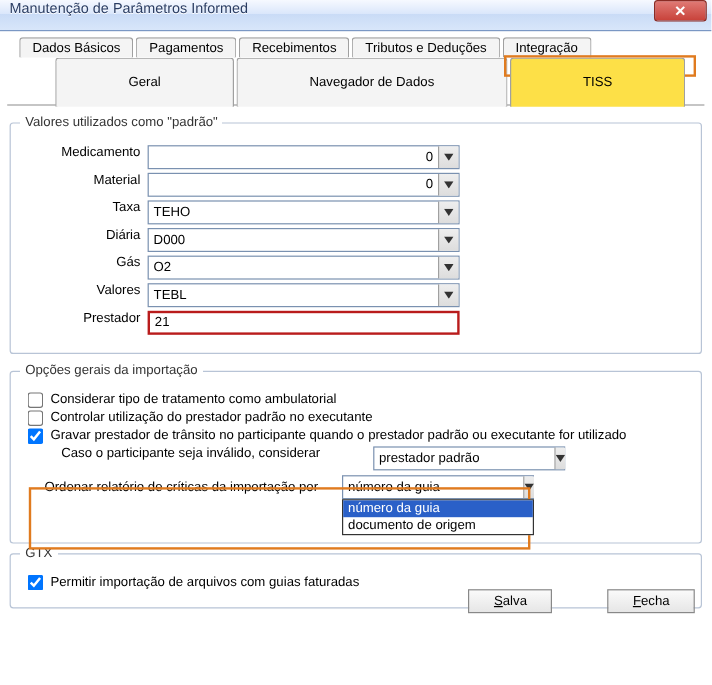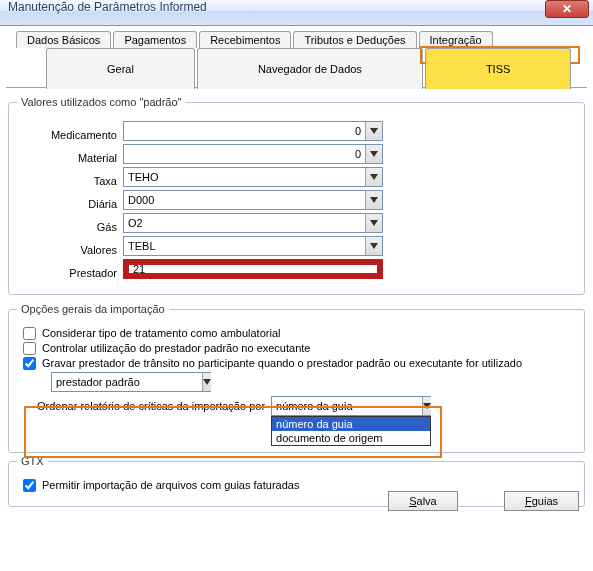--- a/index.html
+++ b/index.html
@@ -55,54 +55,54 @@
     border: 2px solid #e07b1f;
     pointer-events: none;
   }
   fieldset {
     border: 1px solid #b8c4d6;
     border-radius: 3px;
     margin: 8px 2px;
     padding: 10px 8px 12px 8px;
   }
   legend { padding: 0 4px; color: #333; }
-  .row { display: flex; align-items: flex-end; margin: 3px 0; }
+  .row { display: flex; align-items: flex-start; margin: 3px 0; }
   .row label.lbl { width: 106px; text-align: right; padding-right: 6px; }
   .combo {
     display: flex; align-items: stretch;
     border: 1px solid #7a91b0;
     height: 20px; background: #fff;
     width: 260px;
   }
   .combo input {
     border: none; outline: none; flex: 1;
     font-family: inherit; font-size: 11px;
     padding: 0 4px; background: transparent;
   }
   .combo .arrow {
     width: 17px; background: linear-gradient(#eee,#ddd);
     border-left: 1px solid #a0a0a0;
     display: flex; align-items: center; justify-content: center;
     cursor: pointer;
   }
   .arrow svg { width: 8px; height: 6px; }
   .plaininput {
-    border: 6px solid #b91c1c;
+    border: 2px solid #b91c1c;
     height: 20px; width: 260px;
     padding: 0 4px; font-family: inherit; font-size: 11px;
   }
   .combo.right input { text-align: right; padding-right: 4px; }
 
   .checkrow { display: flex; align-items: flex-start; gap: 6px; margin: 2px 0 2px 6px; }
   .checkrow input[type=checkbox] { margin: 0; }
 
   .inlinecombo { display: inline-flex; }
-  .inlinecombo .combo { width: 160px; }
-
-  .orderrow { margin: 4px 0 0 20px; display: flex; align-items: center; gap: 6px; position: relative; }
+  .inlinecombo .combo { width: 160px; margin-left: 38px; }
+
+  .orderrow { margin: 4px 0 0 20px; display: flex; align-items: center; gap: 20px; position: relative; }
   .orderrow .ordercombo { width: 160px; position: relative; }
   .dropdown {
     position: absolute; left: 0; top: 20px;
     width: 160px; border: 1px solid #333;
     background: #fff; z-index: 5;
   }
   .dropdown div { padding: 1px 4px; cursor: pointer; }
   .dropdown div.sel { background: #2a60c8; color: #fff; }
 
   .btnbar { position: absolute; right: 14px; bottom: 10px; display: flex; gap: 18px; }
@@ -224,20 +224,21 @@
     </div>
     <div class="checkrow">
       <input type="checkbox" style="">
       <span>Controlar utilização do prestador padrão no executante</span>
     </div>
     <div class="checkrow">
       <input type="checkbox" checked="" style="">
       <span>Gravar prestador de trânsito no participante quando o prestador padrão ou executante for utilizado</span>
     </div>
     <div class="checkrow" style="margin-left:34px;">
+      <span>Caso o participante seja inválido, considerar</span>
       <div class="inlinecombo">
         <div class="combo">
           <input value="prestador padrão" style="">
           <div class="arrow">
               <svg viewBox="0 0 8 6">
                 <path d="M0 0 L8 0 L4 6 Z" fill="#333"></path>
               </svg>
             </div>
         </div>
       </div>
@@ -267,16 +268,16 @@
   <fieldset style="margin-top:-6px;">
     <legend>GTX</legend>
     <div class="checkrow">
       <input type="checkbox" checked="" style="">
       <span>Permitir importação de arquivos com guias faturadas</span>
     </div>
   </fieldset>
 
   <div class="btnbar">
     <button class="btn"><span class="ul">S</span><span>alva</span></button>
-    <button class="btn"><span class="ul">F</span><span>guias</span></button>
+    <button class="btn"><span class="ul">F</span><span>echa</span></button>
   </div>
 
 </div>
 
 </body></html>

